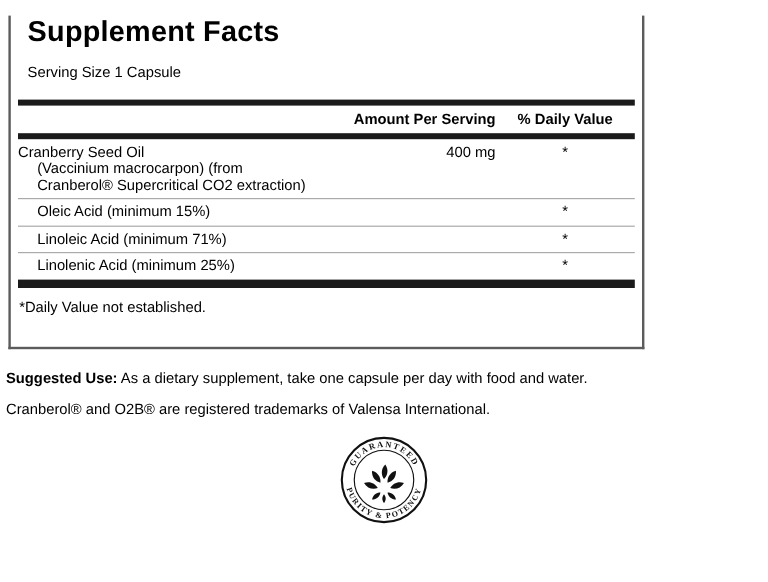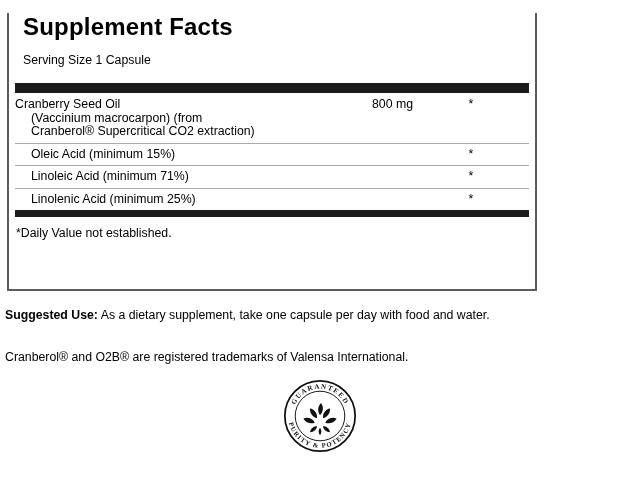--- a/index.html
+++ b/index.html
@@ -46,46 +46,51 @@
   .trow{padding:4px 0;}
   .trow.sep{border-bottom:1px solid var(--separator);}
   .row-main{padding:5px 0 4px;border-bottom:1px solid var(--separator);}
   .footnote{font-size:12.3px;margin:9px 0 0 1px;line-height:14px;}
   
   .para{
     margin:18px 3px 0 5px;
     font-size:12.3px;line-height:17px;
   }
   .para.tight{margin-top:17px;line-height:14px;}
-  .para.tm{margin-top:28px;line-height:14px;}
+  .para.tm{margin-top:12px;line-height:14px;}
   .bold{font-weight:700;}
   
   .seal-wrap{margin-top:15px;text-align:center;}
   .seal{width:74px;height:74px;}
 </style>
 </head>
 <body>
 
 <div class="page">
 
   <div class="facts-box">
     <div class="facts-title">Supplement Facts</div>
     <div class="serving">Serving Size 1 Capsule</div>
 
     <div class="bar"></div>
 
+    <div class="frow header-row">
+      <div class="fname"></div>
+      <div class="famount">Amount Per Serving</div>
+      <div class="fdv">% Daily Value</div>
+    </div>
 
     <div class="bar"></div>
 
     <div class="frow row-main">
       <div class="fname">
         <div>Cranberry Seed Oil</div>
         <div class="row-sub">(Vaccinium macrocarpon) (from Cranberol® Supercritical CO2 extraction)</div>
       </div>
-      <div class="famount">800 mg</div>
+      <div class="famount">400 mg</div>
       <div class="fdv">*</div>
     </div>
 
     <div class="frow trow sep">
       <div class="fname">
           <div class="indent">Oleic Acid (minimum 15%)</div>
         </div>
       <div class="famount"></div>
       <div class="fdv">*</div>
     </div>

